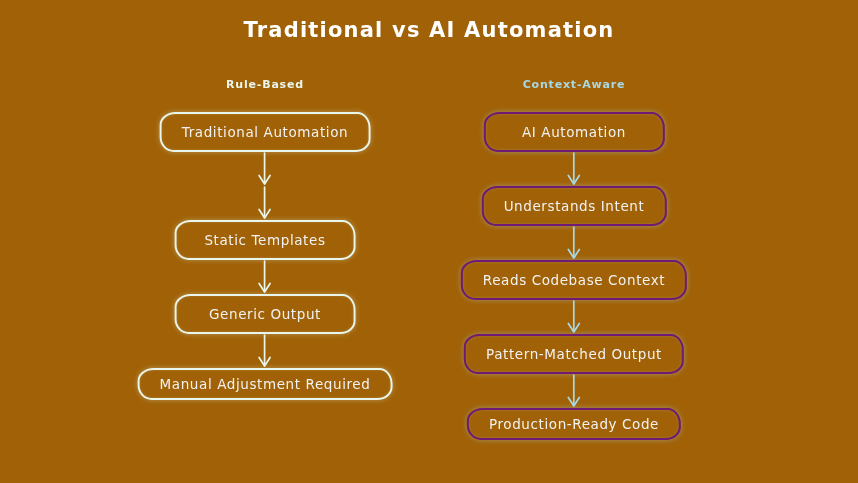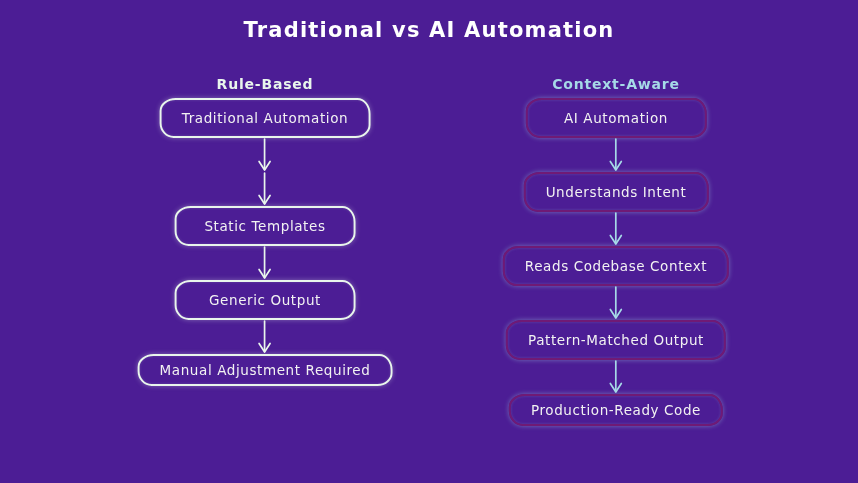--- a/index.html
+++ b/index.html
@@ -8,21 +8,21 @@
     background: #000000;
     width: 858px;
     height: 483px;
     overflow: hidden;
     font-family: "DejaVu Sans", sans-serif;
   }
   .canvas {
     position: relative;
     width: 858px;
     height: 483px;
-    background: #4c1d95;
+    background: #a16207;
   }
   .diagram-title {
     position: absolute;
     top: 18px;
     left: 0;
     width: 100%;
     text-align: center;
     color: #ffffff;
     font-size: 21px;
     font-weight: 600;
@@ -30,26 +30,26 @@
   }
   .column {
     position: absolute;
     top: 76px;
     display: flex;
     flex-direction: column;
     align-items: center;
     transform: translateX(-50%);
   }
   .column.left  { left: 265px; }
-  .column.right { left: 616px; }
+  .column.right { left: 574px; }
   .column-header {
-    font-size: 14px;
+    font-size: 11px;
     font-weight: 600;
     letter-spacing: 0.8px;
-    margin-bottom: 5px;
+    margin-bottom: 19px;
     height: 17px;
     line-height: 17px;
   }
   .column.left  .column-header { color: #e9f6ec; }
   .column.right .column-header { color: #a6d9e7; }
   .node {
     box-sizing: border-box;
     min-width: 181px;
     height: 40px;
     padding: 0 20px;

